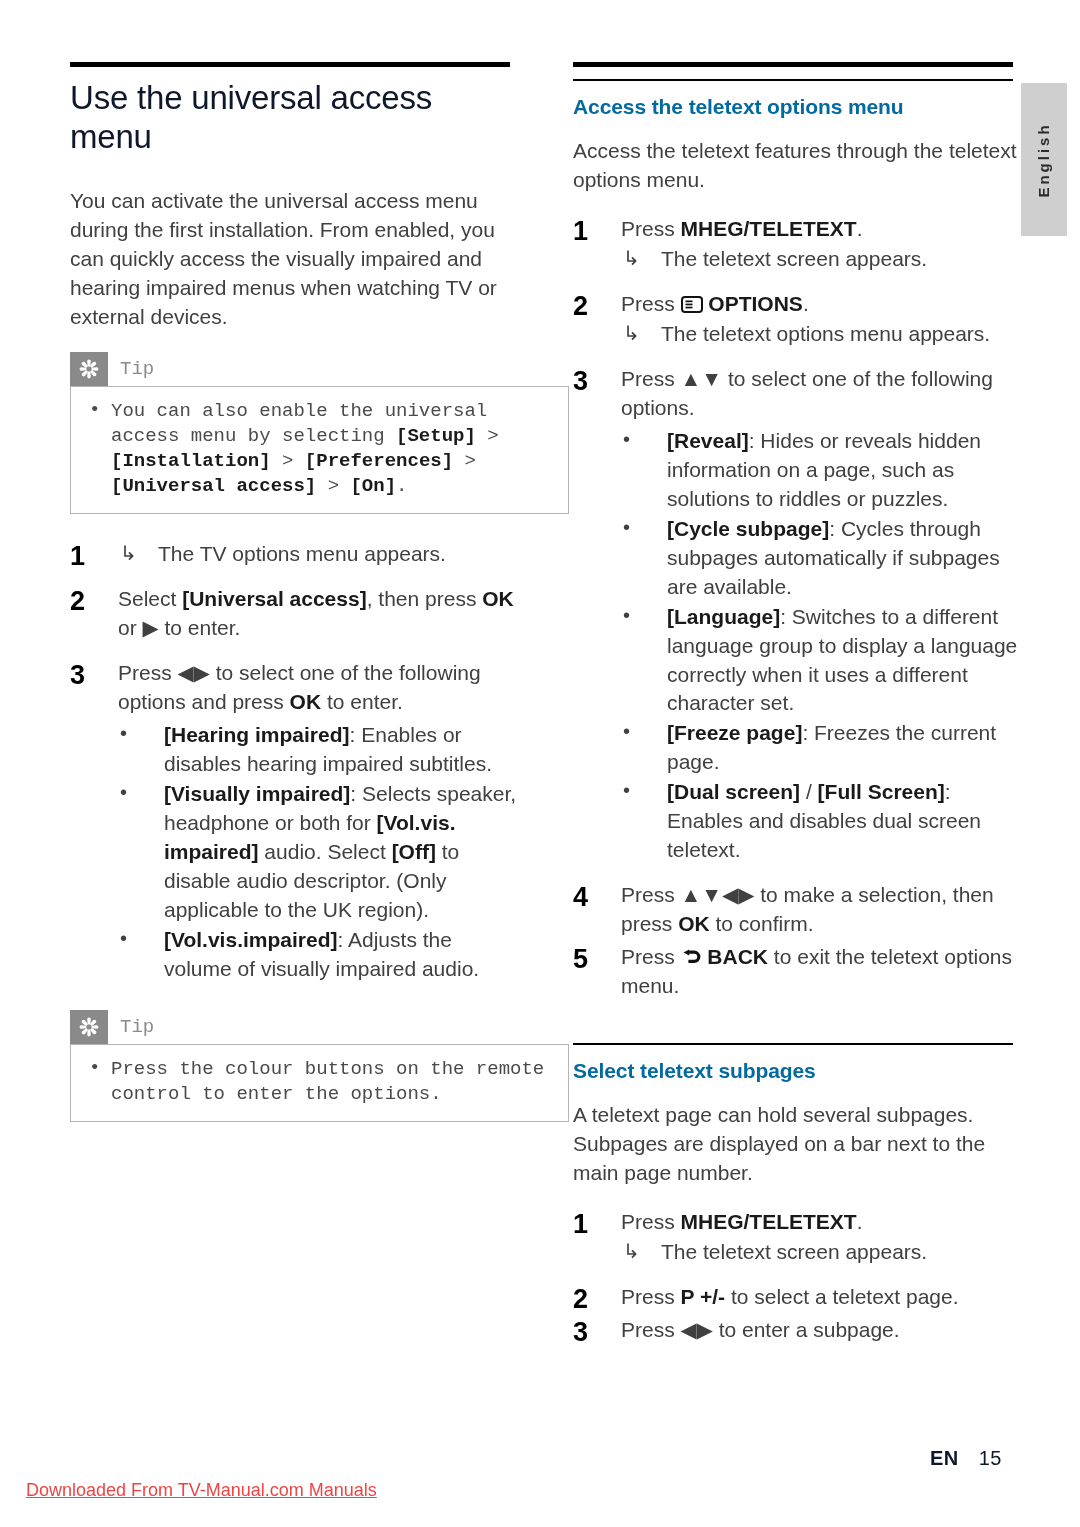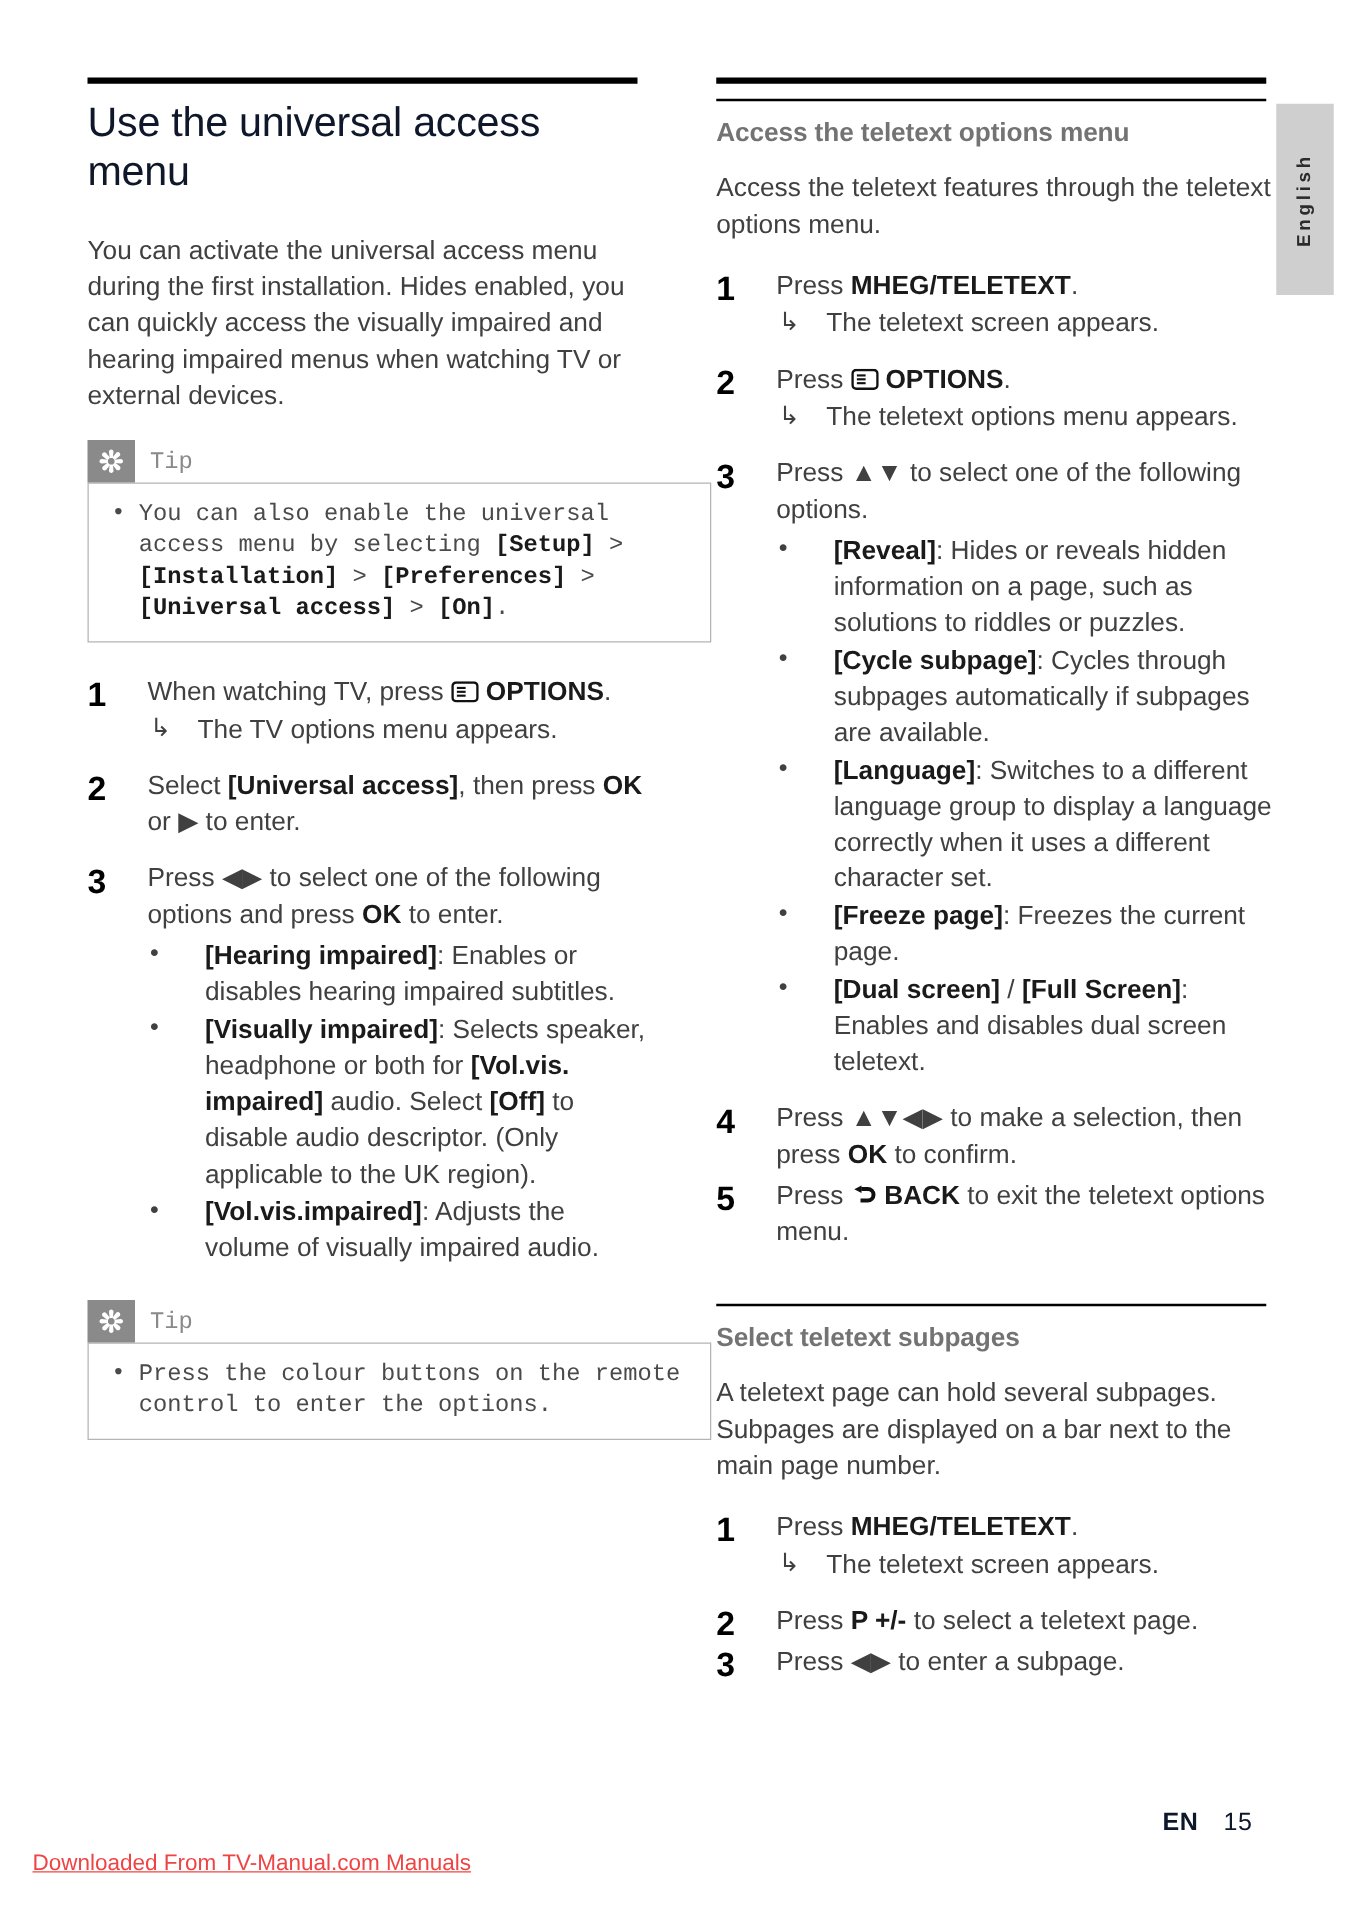--- a/index.html
+++ b/index.html
@@ -43,21 +43,21 @@
     letter-spacing: -0.2px;
   }
   .rule-thin {
     border-top: 2px solid #000000;
     margin: 0 0 14px 0;
     width: 440px;
   }
   h2.subtitle {
     font-size: 21px;
     font-weight: 700;
-    color: #737373;
+    color: #0369a1;
     margin: 0 0 18px 0;
     letter-spacing: -0.1px;
   }
 
   
   p.body {
     font-size: 21px;
     line-height: 1.38;
     margin: 0 0 20px 0;
     color: #404040;
@@ -232,21 +232,21 @@
 </style>
 </head>
 <body>
 
 <div class="page">
 
   <div class="col col-left">
     <div class="rule-thick"></div>
     <h1 class="title">Use the universal access menu</h1>
 
-    <p class="body">You can activate the universal access menu during the first installation. Hides enabled, you can quickly access the visually impaired and hearing impaired menus when watching TV or external devices.</p>
+    <p class="body">You can activate the universal access menu during the first installation. From enabled, you can quickly access the visually impaired and hearing impaired menus when watching TV or external devices.</p>
 
     <div class="tip">
       <div class="tip-head">
         <div class="tip-icon">
           <svg width="24" height="24" viewBox="0 0 24 24" aria-hidden="true">
             <g fill="#ffffff">
               <path d="M12 2.6c1.0 0 1.8 0.8 1.8 1.8l-0.5 5.0 -2.6 0 -0.5 -5.0c0 -1.0 0.8 -1.8 1.8 -1.8z"></path>
               <path d="M12 21.4c-1.0 0-1.8-0.8-1.8-1.8l0.5-5.0 2.6 0 0.5 5.0c0 1.0-0.8 1.8-1.8 1.8z"></path>
               <path d="M2.6 12c0-1.0 0.8-1.8 1.8-1.8l5.0 0.5 0 2.6 -5.0 0.5c-1.0 0-1.8-0.8-1.8-1.8z"></path>
               <path d="M21.4 12c0 1.0-0.8 1.8-1.8 1.8l-5.0-0.5 0-2.6 5.0-0.5c1.0 0 1.8 0.8 1.8 1.8z"></path>
@@ -265,26 +265,20 @@
             <span class="dot">•</span>
             <span class="rt">You can also enable the universal access menu by selecting <b>[Setup]</b> &gt; <b>[Installation]</b> &gt; <b>[Preferences]</b> &gt; <b>[Universal access]</b> &gt; <b>[On]</b>.</span>
           </li>
         </ul>
       </div>
     </div>
 
     <ol class="steps">
       <li class="step step-gap">
         <span class="num">1</span>
-        <span class="rt">When watching TV, press <span class="ico ico-options"><svg width="22" height="17" viewBox="0 0 22 17">
-                <rect x="1" y="1" width="20" height="15" rx="3" ry="3" fill="none" stroke="#111" stroke-width="2"></rect>
-                <rect x="4.5" y="4.5" width="7" height="1.7" fill="#111"></rect>
-                <rect x="4.5" y="7.6" width="7" height="1.7" fill="#111"></rect>
-                <rect x="4.5" y="10.7" width="7" height="1.7" fill="#111"></rect>
-              </svg></span><b> OPTIONS</b>.</span>
         <div class="result">
           <span class="arrow">↳</span>
           <span>The TV options menu appears.</span>
         </div>
       </li>
 
       <li class="step step-gap">
         <span class="num">2</span>
         <span class="rt">Select <b>[Universal access]</b>, then press <b>OK</b> or ▶ to enter.</span>
       </li>

